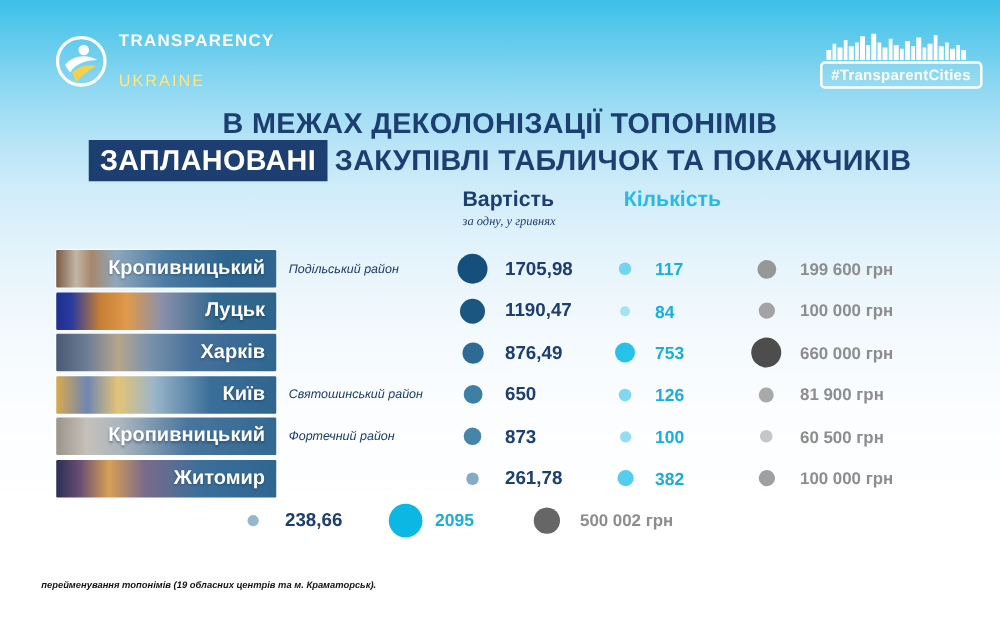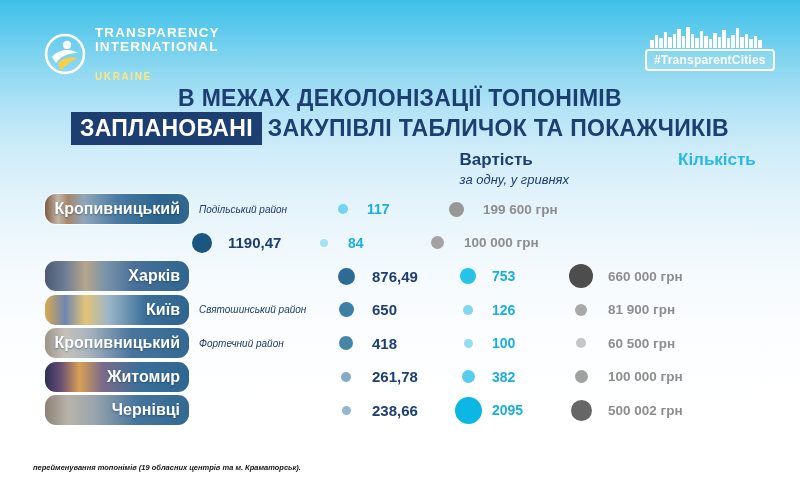--- a/index.html
+++ b/index.html
@@ -10,51 +10,51 @@
     font-family:"Liberation Sans", sans-serif;
     background:linear-gradient(180deg,
       #3cc0e8 0%, #5fcaec 6%, #8ed8f1 14%, #b4e3f6 22%,
       #cfecf9 30%, #e3f3fb 40%, #f2f9fd 52%, #fbfdff 65%, #ffffff 82%, #ffffff 100%);
   }
   
   .brand{position:absolute;left:44px;top:26px;display:flex;align-items:center;}
   .brand-mark{width:42px;height:42px;margin-right:9px;}
   .brand-text{color:#fff;line-height:1.05;}
   .brand-l1,.brand-l2{font-size:13.5px;font-weight:bold;letter-spacing:1.1px;}
-  .brand-l3{font-size:10px;font-weight:bold;letter-spacing:1.6px;color:#ffe680;margin-top:18px;}
-  .badge{position:absolute;right:33px;top:26px;width:122px;text-align:left;}
+  .brand-l3{font-size:13px;font-weight:normal;letter-spacing:1.6px;color:#ffe680;margin-top:18px;}
+  .badge{position:absolute;right:22px;top:26px;width:122px;text-align:left;}
   .badge-skyline{display:block;margin:0 auto 1px auto;}
   .badge-pill{
     display:inline-block;border:2px solid #ffffff;border-radius:4px;
     background:rgba(255,255,255,0.10);
     color:#ffffff;font-size:12px;font-weight:bold;
     padding:2px 7px;letter-spacing:0.2px;
   }
   
   .title{position:absolute;top:84px;left:0;width:800px;text-align:center;
     color:#1c3e70;font-weight:bold;font-size:23px;line-height:28px;letter-spacing:0.3px;}
   .title-highlight{
     background:#1c3e70;color:#ffffff;padding:2px 9px 3px 9px;margin-right:6px;
     display:inline-block;
   }
   
   .table{position:absolute;left:45px;top:150px;width:730px;}
-  .hrow{display:flex;align-items:flex-start;margin-bottom:7px;justify-content:space-between;}
+  .hrow{display:flex;align-items:flex-start;margin-bottom:17px;}
   .hspacer{width:316px;}
   .hcell-price{width:125px;padding-left:9px;box-sizing:border-box;}
   .hcell-qty{width:110px;padding-left:13px;box-sizing:border-box;}
   .hcell-total{width:174px;padding-left:12px;box-sizing:border-box;}
   .hlabel{font-size:17px;font-weight:bold;}
   .hlabel.price{color:#1c3e70;}
   .hlabel.qty{color:#29b9e8;}
   .hlabel.total{color:#8d8d8d;}
-  .hsub{font-size:13px;font-style:italic;color:#1c3e70;margin-top:2px;}
+  .hsub{font-size:10px;font-style:italic;color:#1c3e70;margin-top:2px;font-family:Liberation Serif, serif;}
   .row{display:flex;align-items:center;height:30px;margin-bottom:3.5px;}
   .city-bar{
-    width:144px;height:30px;border-radius:11px;
+    width:176px;height:30px;border-radius:1px;
     display:flex;align-items:center;justify-content:flex-end;
     box-shadow:0 0 0 1px rgba(255,255,255,0.55);
   }
   .city-name{
     color:#ffffff;font-weight:bold;font-size:16px;padding-right:9px;
     text-shadow:0 1px 2px rgba(10,40,70,0.45);white-space:nowrap;
   }
   .district{width:136px;padding-left:10px;box-sizing:border-box;
     font-size:10px;font-style:italic;color:#1e3b66;}
   .cell{display:flex;align-items:center;height:30px;box-sizing:border-box;}
@@ -89,21 +89,20 @@
 
   <div class="brand">
     <svg class="brand-mark" viewBox="0 0 42 42">
       <circle cx="21" cy="21" r="19" fill="none" stroke="#ffffff" stroke-width="2.6"></circle>
       <circle cx="23" cy="12" r="4.2" fill="#ffffff"></circle>
       <path d="M8 24 C 14 16, 26 15, 34 20 C 27 20, 17 22, 12 30 Z" fill="#ffffff"></path>
       <path d="M14 30 C 19 25, 27 23, 33 25 C 28 28, 21 32, 17 38 Z" fill="#f5d04a"></path>
     </svg>
     <div class="brand-text">
       <div class="brand-l1">TRANSPARENCY</div>
-      <div class="brand-l2">INTERNATIONAL</div>
       <div class="brand-l3">UKRAINE</div>
     </div>
   </div>
 
   <div class="badge">
     <svg class="badge-skyline" width="112" height="22" viewBox="0 0 112 22">
       <g fill="#ffffff">
         <rect x="0" y="14" width="4" height="8"></rect>
           <rect x="5" y="9" width="3" height="13"></rect>
         <rect x="9" y="12" width="4" height="10"></rect>
@@ -152,35 +151,44 @@
       <div class="hcell-qty">
         <div class="hlabel qty">Кількість</div>
       </div>
     </div>
 
     <div class="row">
       <div class="city-bar bar-0">
         <span class="city-name">Кропивницький</span>
       </div>
       <div class="district">Подільський район</div>
+      <div class="cell cell-price">
+          <span class="bwrap bwrap-price">
+            <span class="bubble" style="width: 24px; height: 24px; background: rgb(21, 80, 124);"></span>
+          </span>
+          <span class="val val-price">1705,98</span>
+        </div>
       <div class="cell cell-qty">
           <span class="bwrap bwrap-qty">
             <span class="bubble" style="width: 10px; height: 10px; background: rgb(114, 212, 239);"></span>
           </span>
           <span class="val val-qty">117</span>
         </div>
       <div class="cell cell-total">
           <span class="bwrap bwrap-total">
             <span class="bubble" style="width: 15px; height: 15px; background: rgb(151, 151, 151);"></span>
           </span>
           <span class="val val-total">199 600 грн</span>
         </div>
     </div>
 
     <div class="row">
+      <div class="city-bar bar-1">
+        <span class="city-name">Луцьк</span>
+      </div>
       <div class="district"></div>
       <div class="cell cell-price">
           <span class="bwrap bwrap-price">
             <span class="bubble" style="width: 20px; height: 20px; background: rgb(26, 86, 127);"></span>
           </span>
           <span class="val val-price">1190,47</span>
         </div>
       <div class="cell cell-qty">
           <span class="bwrap bwrap-qty">
             <span class="bubble" style="width: 8px; height: 8px; background: rgb(165, 226, 244);"></span>
@@ -247,21 +255,21 @@
 
     <div class="row">
       <div class="city-bar bar-4">
         <span class="city-name">Кропивницький</span>
       </div>
       <div class="district">Фортечний район</div>
       <div class="cell cell-price">
           <span class="bwrap bwrap-price">
             <span class="bubble" style="width: 14px; height: 14px; background: rgb(71, 133, 168);"></span>
           </span>
-          <span class="val val-price">418</span>
+          <span class="val val-price">873</span>
         </div>
       <div class="cell cell-qty">
           <span class="bwrap bwrap-qty">
             <span class="bubble" style="width: 9px; height: 9px; background: rgb(147, 221, 242);"></span>
           </span>
           <span class="val val-qty">100</span>
         </div>
       <div class="cell cell-total">
           <span class="bwrap bwrap-total">
             <span class="bubble" style="width: 10px; height: 10px; background: rgb(198, 198, 198);"></span>
@@ -289,23 +297,20 @@
         </div>
       <div class="cell cell-total">
           <span class="bwrap bwrap-total">
             <span class="bubble" style="width: 13px; height: 13px; background: rgb(160, 160, 160);"></span>
           </span>
           <span class="val val-total">100 000 грн</span>
         </div>
     </div>
 
     <div class="row">
-      <div class="city-bar bar-6">
-        <span class="city-name">Чернівці</span>
-      </div>
       <div class="district"></div>
       <div class="cell cell-price">
           <span class="bwrap bwrap-price">
             <span class="bubble" style="width: 9px; height: 9px; background: rgb(147, 183, 207);"></span>
           </span>
           <span class="val val-price">238,66</span>
         </div>
       <div class="cell cell-qty">
           <span class="bwrap bwrap-qty">
             <span class="bubble" style="width: 27px; height: 27px; background: rgb(12, 184, 227);"></span>

